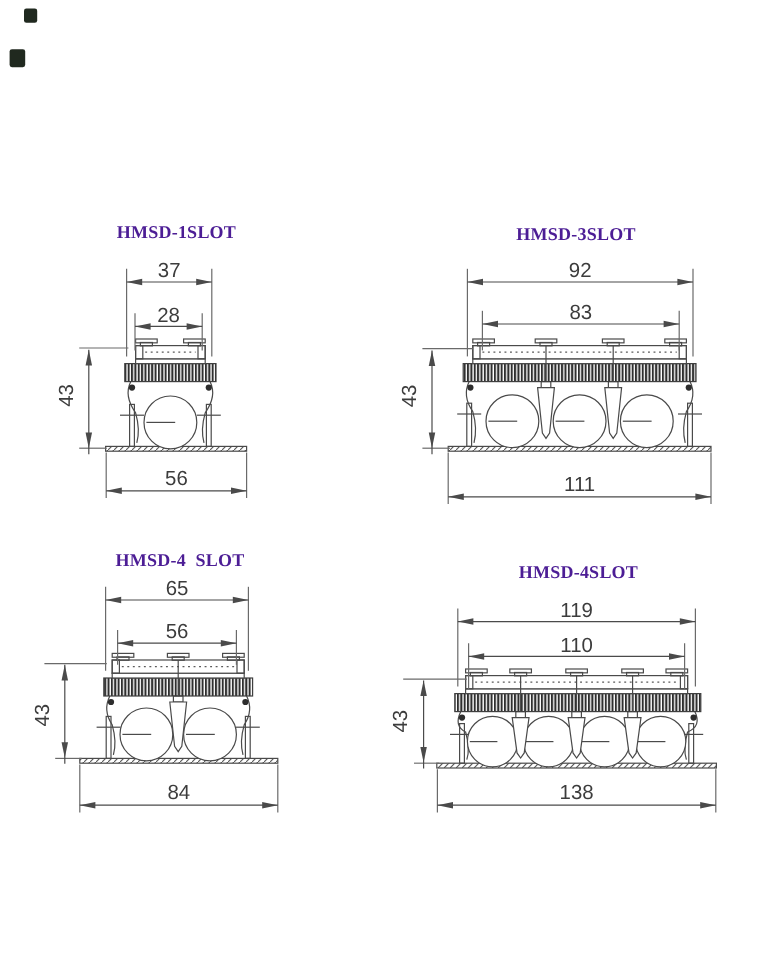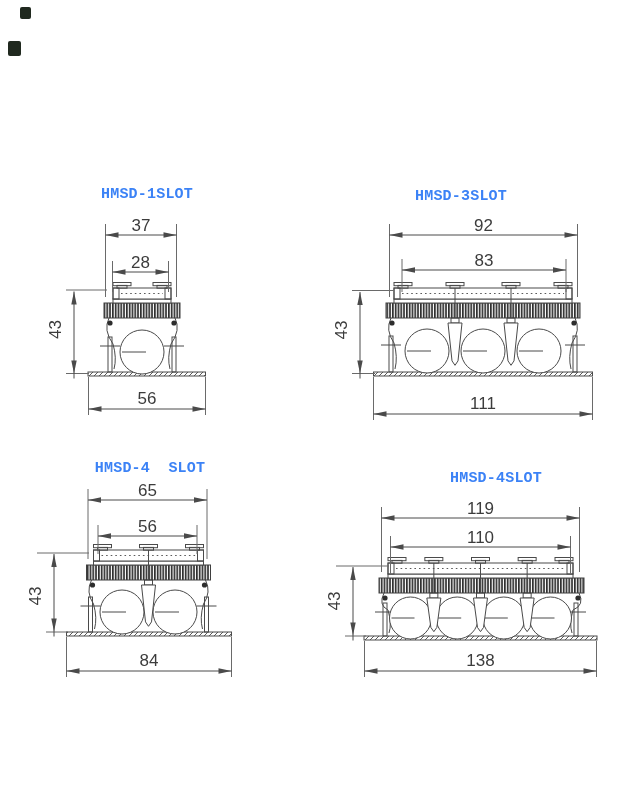--- a/index.html
+++ b/index.html
@@ -2,25 +2,25 @@
 <html><head>
 <meta charset="utf-8">
 <style>
   html,body{margin:0;padding:0;background:#ffffff;}
   body{width:640px;height:798px;overflow:hidden;font-family:"Liberation Sans",sans-serif;}
   .canvas{position:relative;width:640px;height:798px;background:#ffffff;}
   svg{position:absolute;left:0;top:0;}
   .diagram-title{
     position:absolute;
     transform:translateX(-50%);
-    font-family:Liberation Mono, monospace;
+    font-family:Liberation Serif, serif;
     font-size:15px;
     font-weight:600;
     letter-spacing:.2px;
-    color:#3b82f6;
+    color:#4c1d95;
     white-space:pre;
   }
   .scan-mark{position:absolute;border-radius:2px;}
   .scan-mark.m1{left:20px;top:7px;width:11px;height:12px;}
   .scan-mark.m2{left:8px;top:41px;width:13px;height:15px;}
 </style>
 </head>
 <body>
 
 <div class="canvas">
@@ -260,16 +260,16 @@
         <line x1="345" y1="636" x2="366" y2="636" stroke="#6a6a6a" stroke-width="1"></line>
         <line x1="353" y1="567" x2="353" y2="640.5" stroke="#4a4a4a" stroke-width="1"></line>
         <polygon points="353,567 350.3,580 355.7,580" fill="#4a4a4a" stroke="none"></polygon>
         <polygon points="353,635.5 350.3,622.5 355.7,622.5" fill="#4a4a4a" stroke="none"></polygon>
         <text x="339.5" y="601" text-anchor="middle" fill="#3c3c3c" font-family="&quot;Liberation Sans&quot;, sans-serif" font-size="17px" transform="rotate(-90 339.5 601)">43</text>
       </g>
     </svg>
   <div class="scan-mark m1" style="background: rgb(32, 41, 31);"></div>
   <div class="scan-mark m2" style="background: rgb(32, 41, 31);"></div>
   <div class="diagram-title" id="t0" style="left: 147px; top: 186px;">HMSD-1SLOT</div>
-  <div class="diagram-title" id="t1" style="left: 461px; top: 188px;">HMSD-3SLOT</div>
+  <div class="diagram-title" id="t1" style="left: 480px; top: 188px;">HMSD-3SLOT</div>
   <div class="diagram-title" id="t2" style="left: 150px; top: 460px;">HMSD-4  SLOT</div>
-  <div class="diagram-title" id="t3" style="left: 496px; top: 470px;">HMSD-4SLOT</div>
+  <div class="diagram-title" id="t3" style="left: 482px; top: 470px;">HMSD-4SLOT</div>
 </div>
 
 </body></html>

